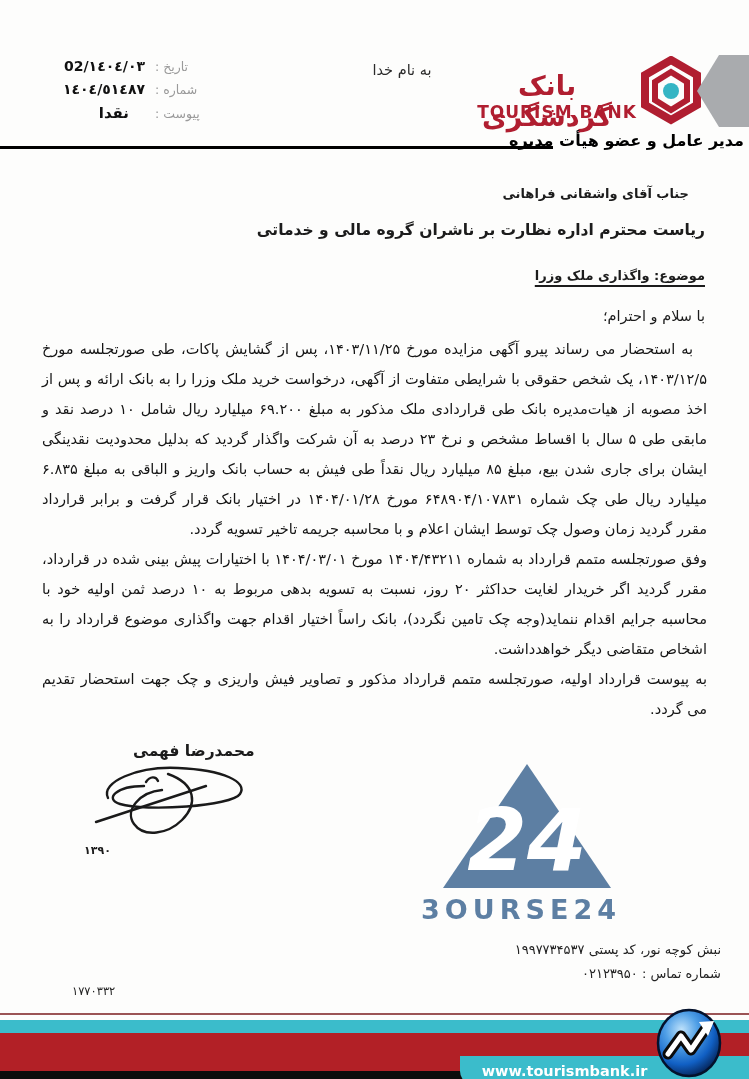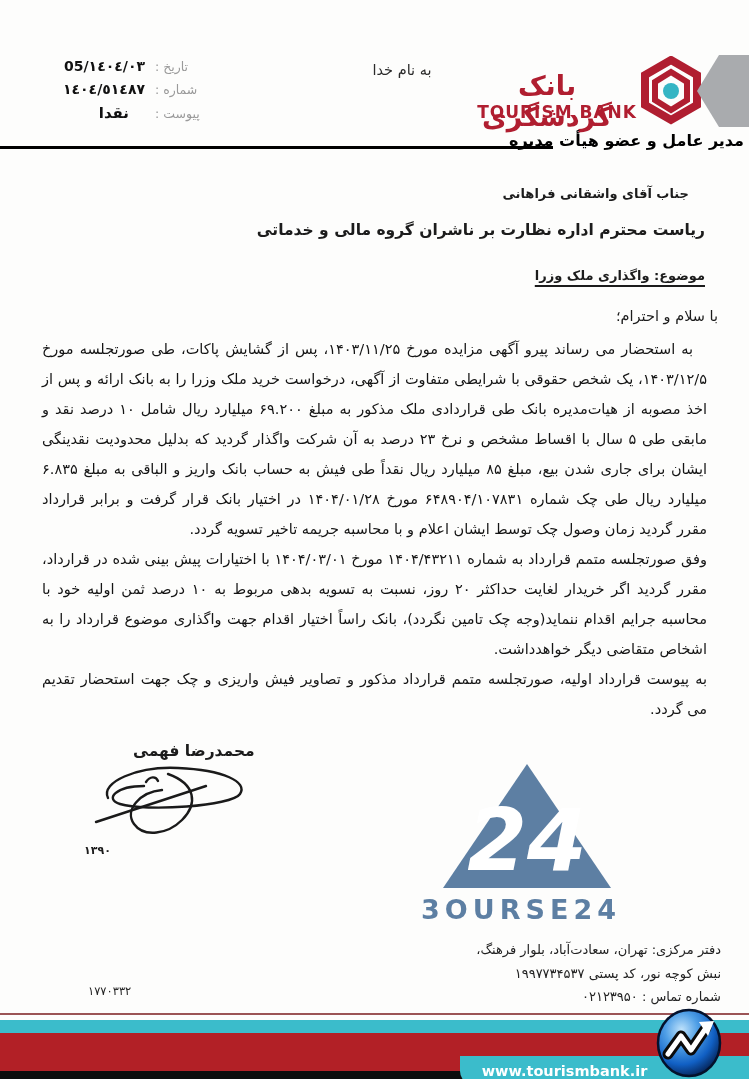--- a/index.html
+++ b/index.html
@@ -26,60 +26,60 @@
   .chevron{top:55px;right:0;}
 
   .role-line{top:146px;left:0;width:553px;height:3px;background:#000;}
   .role-title{top:131px;right:5px;font-size:16px;font-weight:bold;color:#000;}
 
   
   .recipient1{top:186px;right:60px;font-size:13px;font-weight:bold;}
   .recipient2{top:221px;right:44px;font-size:15.5px;font-weight:bold;}
   .subject{top:268px;right:44px;font-size:13px;font-weight:bold;
            text-decoration:underline;text-underline-offset:5px;text-decoration-thickness:1.5px;}
-  .salutation{top:308px;right:31px;font-size:14.5px;font-weight:500;}
+  .salutation{top:308px;right:44px;font-size:14.5px;font-weight:500;}
 
   
   .body-text{top:334px;right:42px;left:42px;direction:rtl;
              font-size:14.5px;line-height:30px;color:#141414;
              text-align:justify;text-align-last:right;}
   .body-text p{margin:0;}
   .body-text p.indent{text-indent:14px;}
 
   
   .sig-name{top:742px;left:133px;font-size:15.5px;font-weight:bold;}
   .sig-scribble{top:756px;left:86px;}
   .sig-year{top:844px;left:84px;font-size:11px;font-weight:bold;letter-spacing:1px;}
 
   
   .bourse{top:762px;left:433px;width:188px;text-align:center;}
   .bourse-word{font-size:27px;font-weight:bold;letter-spacing:5px;color:#5d7fa3;margin-top:0px;
                font-family:"DejaVu Sans", sans-serif;}
 
   
-  .doc-number{top:984px;left:88px;font-size:11.5px;letter-spacing:1px;color:#222;}
+  .doc-number{top:984px;left:72px;font-size:11.5px;letter-spacing:1px;color:#222;}
   .address{top:938px;right:28px;width:330px;direction:rtl;text-align:right;
            font-size:13px;line-height:23.5px;color:#222;}
   .line-maroon{top:1013px;left:0;right:0;height:2px;background:#9b5456;}
   .bar-teal{top:1020px;left:0;right:0;height:13px;background:#3bbccb;}
   .bar-red{top:1033px;left:0;right:0;height:38px;background:#b22026;}
   .tab-teal{top:1020px;left:460px;right:0;height:29px;background:#3bbccb;
             border-bottom-left-radius:14px;display:flex;align-items:center;justify-content:center;
             padding-left:0;z-index:3;margin-top:36px;}
   .website{color:#fff;font-weight:bold;font-size:14.5px;direction:ltr;margin-right:80px;}
   .bar-black{top:1071px;left:0;right:0;height:8px;background:#0c0c0c;}
   .ball{top:1008px;left:656px;z-index:6;}
 </style>
 </head>
 <body>
 
 <div class="abs meta-block">
   <div class="meta-row">
     <span class="meta-label">تاریخ :</span>
-    <span class="meta-value">١٤٠٤/٠٣/05</span>
+    <span class="meta-value">١٤٠٤/٠٣/02</span>
   </div>
   <div class="meta-row">
     <span class="meta-label">شماره :</span>
     <span class="meta-value">١٤٠٤/٥١٤٨٧</span>
   </div>
   <div class="meta-row">
     <span class="meta-label">پیوست :</span>
     <span class="meta-value attach">نقدا</span>
   </div>
 </div>
@@ -134,21 +134,20 @@
   <svg width="176" height="128" viewBox="0 0 176 128">
     <polygon points="88,2 172,126 4,126" fill="#5d7fa3"></polygon>
     <text x="88" y="108" text-anchor="middle" font-size="86" font-weight="bold" font-style="italic" fill="#ffffff" font-family="DejaVu Sans, sans-serif">24</text>
   </svg>
   <div class="bourse-word">3OURSE24</div>
 </div>
 
 <div class="abs doc-number">۱۷۷۰۳۳۲</div>
 
 <div class="abs address">
-  <div>دفتر مرکزی: تهران، سعادت‌آباد، بلوار فرهنگ،</div>
   <div>نبش کوچه نور، کد پستی ۱۹۹۷۷۳۴۵۳۷</div>
   <div>شماره تماس : ۰۲۱۲۳۹۵۰</div>
 </div>
 
 <div class="abs line-maroon"></div>
 <div class="abs bar-teal"></div>
 <div class="abs bar-red"></div>
 <div class="abs tab-teal">
   <span class="website">www.tourismbank.ir</span>
 </div>

